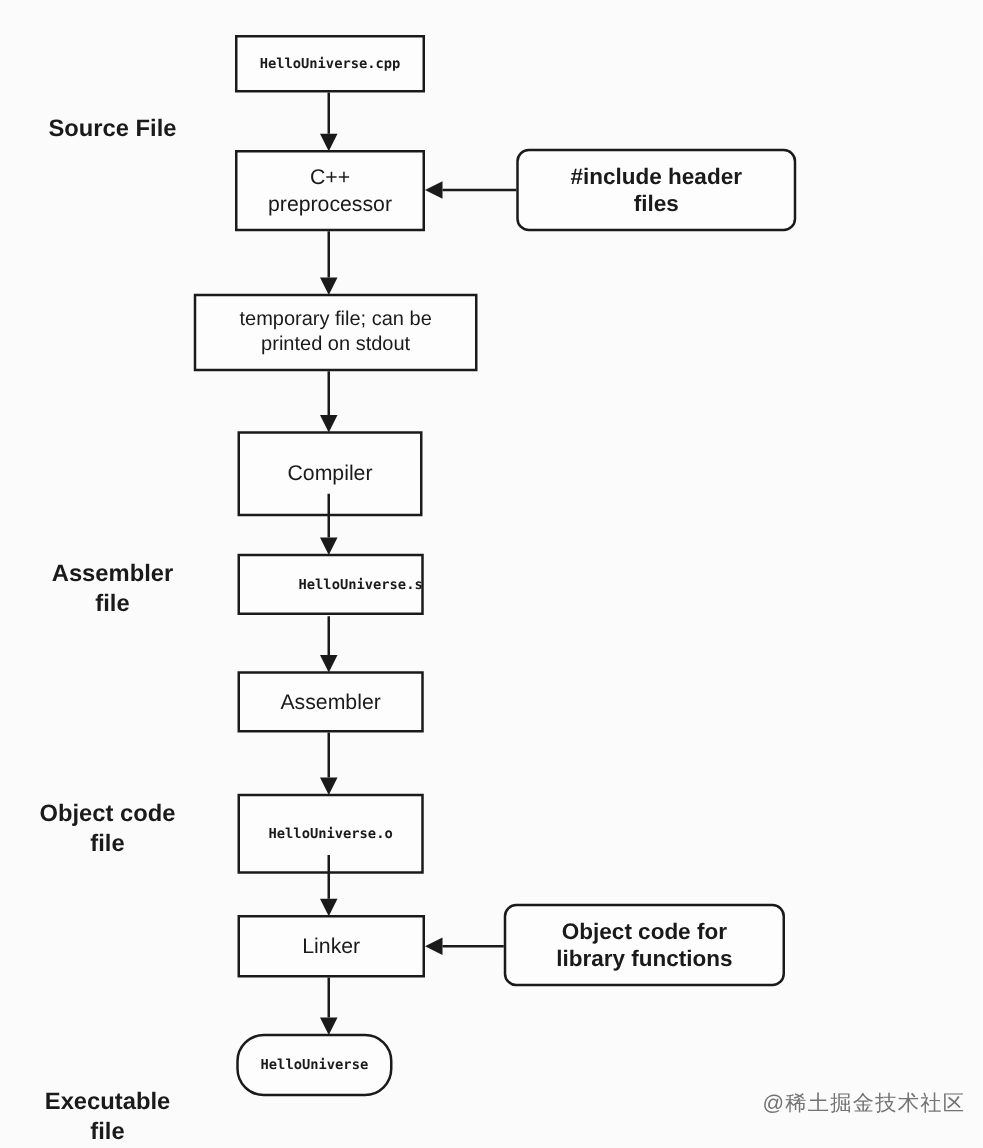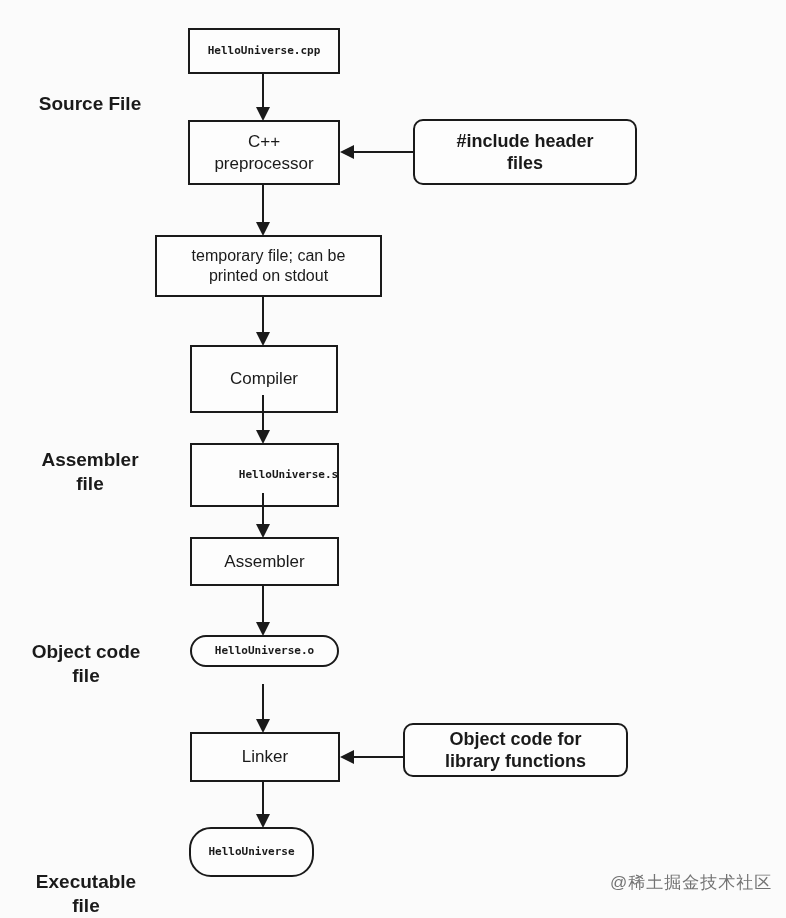--- a/index.html
+++ b/index.html
@@ -70,25 +70,25 @@
     border-bottom: 7px solid transparent;
     border-right: 14px solid #1a1a1a;
   }
 
   
   #box-source-file   { left: 188px; top: 28px;  width: 152px; height: 46px; }
   #box-preprocessor  { left: 188px; top: 120px; width: 152px; height: 65px; }
   #box-include       { left: 413px; top: 119px; width: 224px; height: 66px; }
   #box-temp          { left: 155px; top: 235px; width: 227px; height: 62px; font-size: 16px; }
   #box-compiler      { left: 190px; top: 345px; width: 148px; height: 68px; }
-  #box-asm-file      { left: 190px; top: 443px; width: 149px; height: 64px; padding-left: 48px; }
+  #box-asm-file      { left: 190px; top: 443px; width: 149px; height: 49px; padding-left: 48px; }
   #box-assembler     { left: 190px; top: 537px; width: 149px; height: 49px; }
-  #box-obj-file      { left: 190px; top: 635px; width: 149px; height: 32px; border-radius: 20px; }
+  #box-obj-file      { left: 190px; top: 635px; width: 149px; height: 64px; }
   #box-linker        { left: 190px; top: 732px; width: 150px; height: 50px; }
-  #box-library       { left: 403px; top: 723px; width: 225px; height: 54px; }
+  #box-library       { left: 403px; top: 723px; width: 225px; height: 66px; }
   #box-executable    { left: 189px; top: 827px; width: 125px; height: 50px; border-radius: 22px; }
 
   
   #label-source      { left: 18px; top: 92px;  width: 144px; }
   #label-assembler   { left: 18px; top: 448px; width: 144px; }
   #label-object      { left: 10px; top: 640px; width: 152px; }
   #label-executable  { left: 10px; top: 838px; width: 152px; margin-top: 32px; }
 
   
   #arrow-v1 { left: 262px; top: 74px;  height: 33px; }

